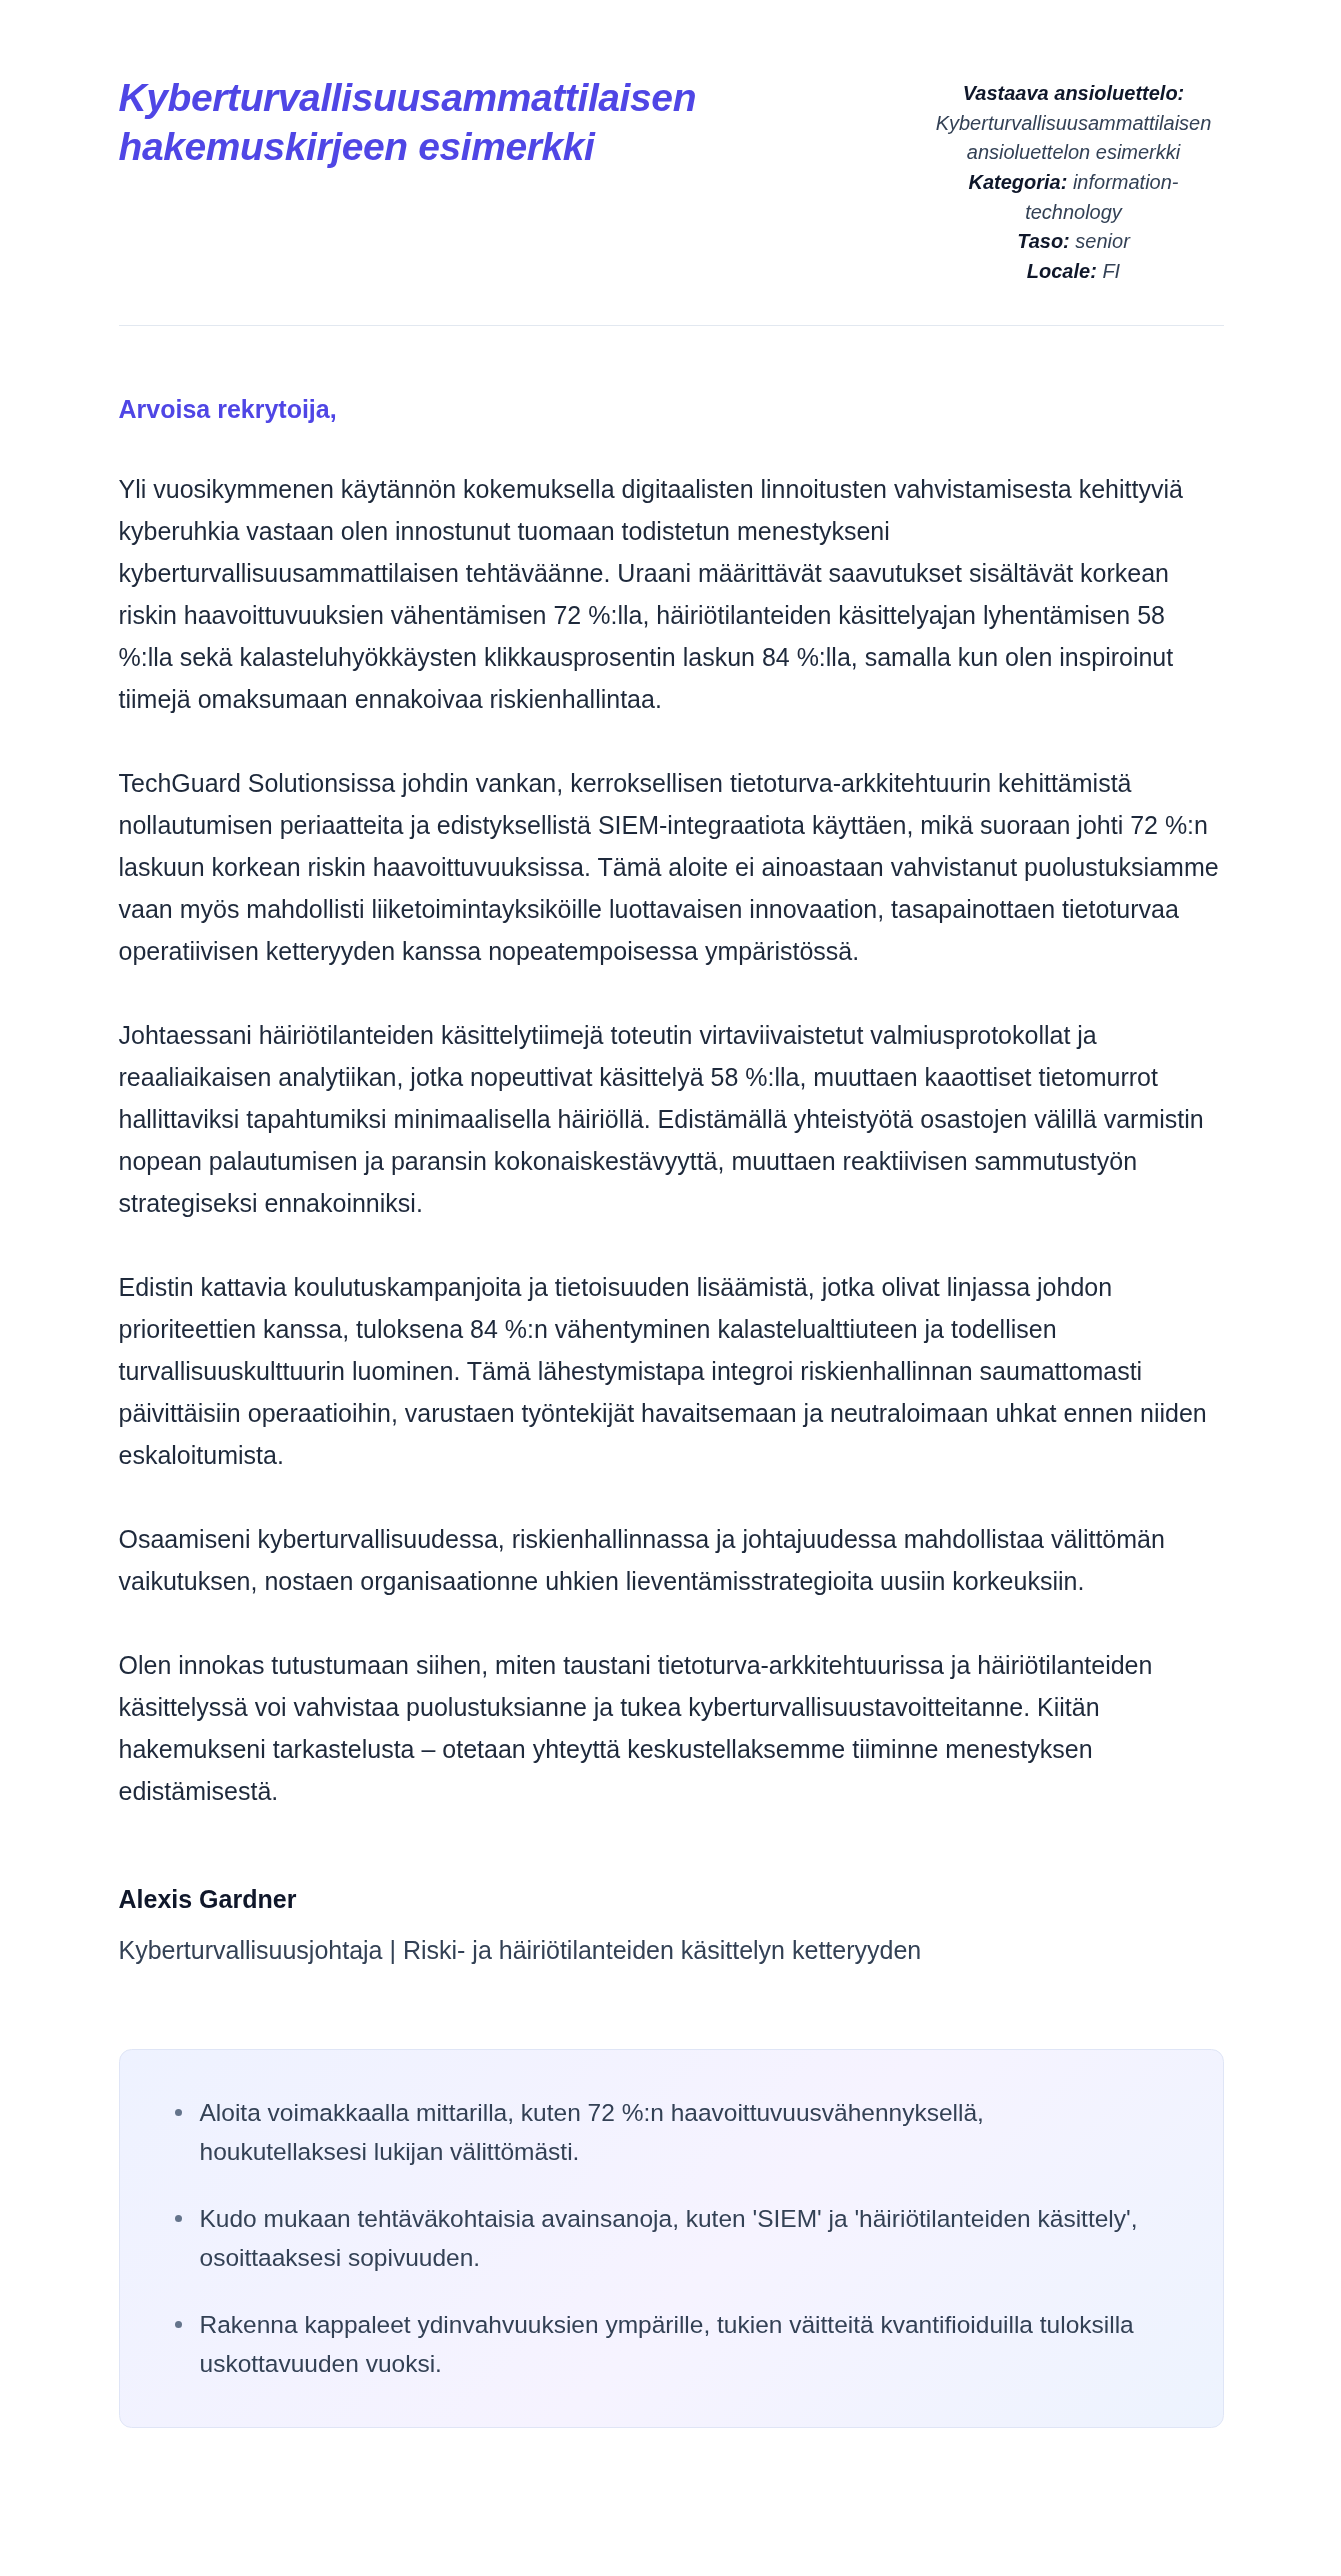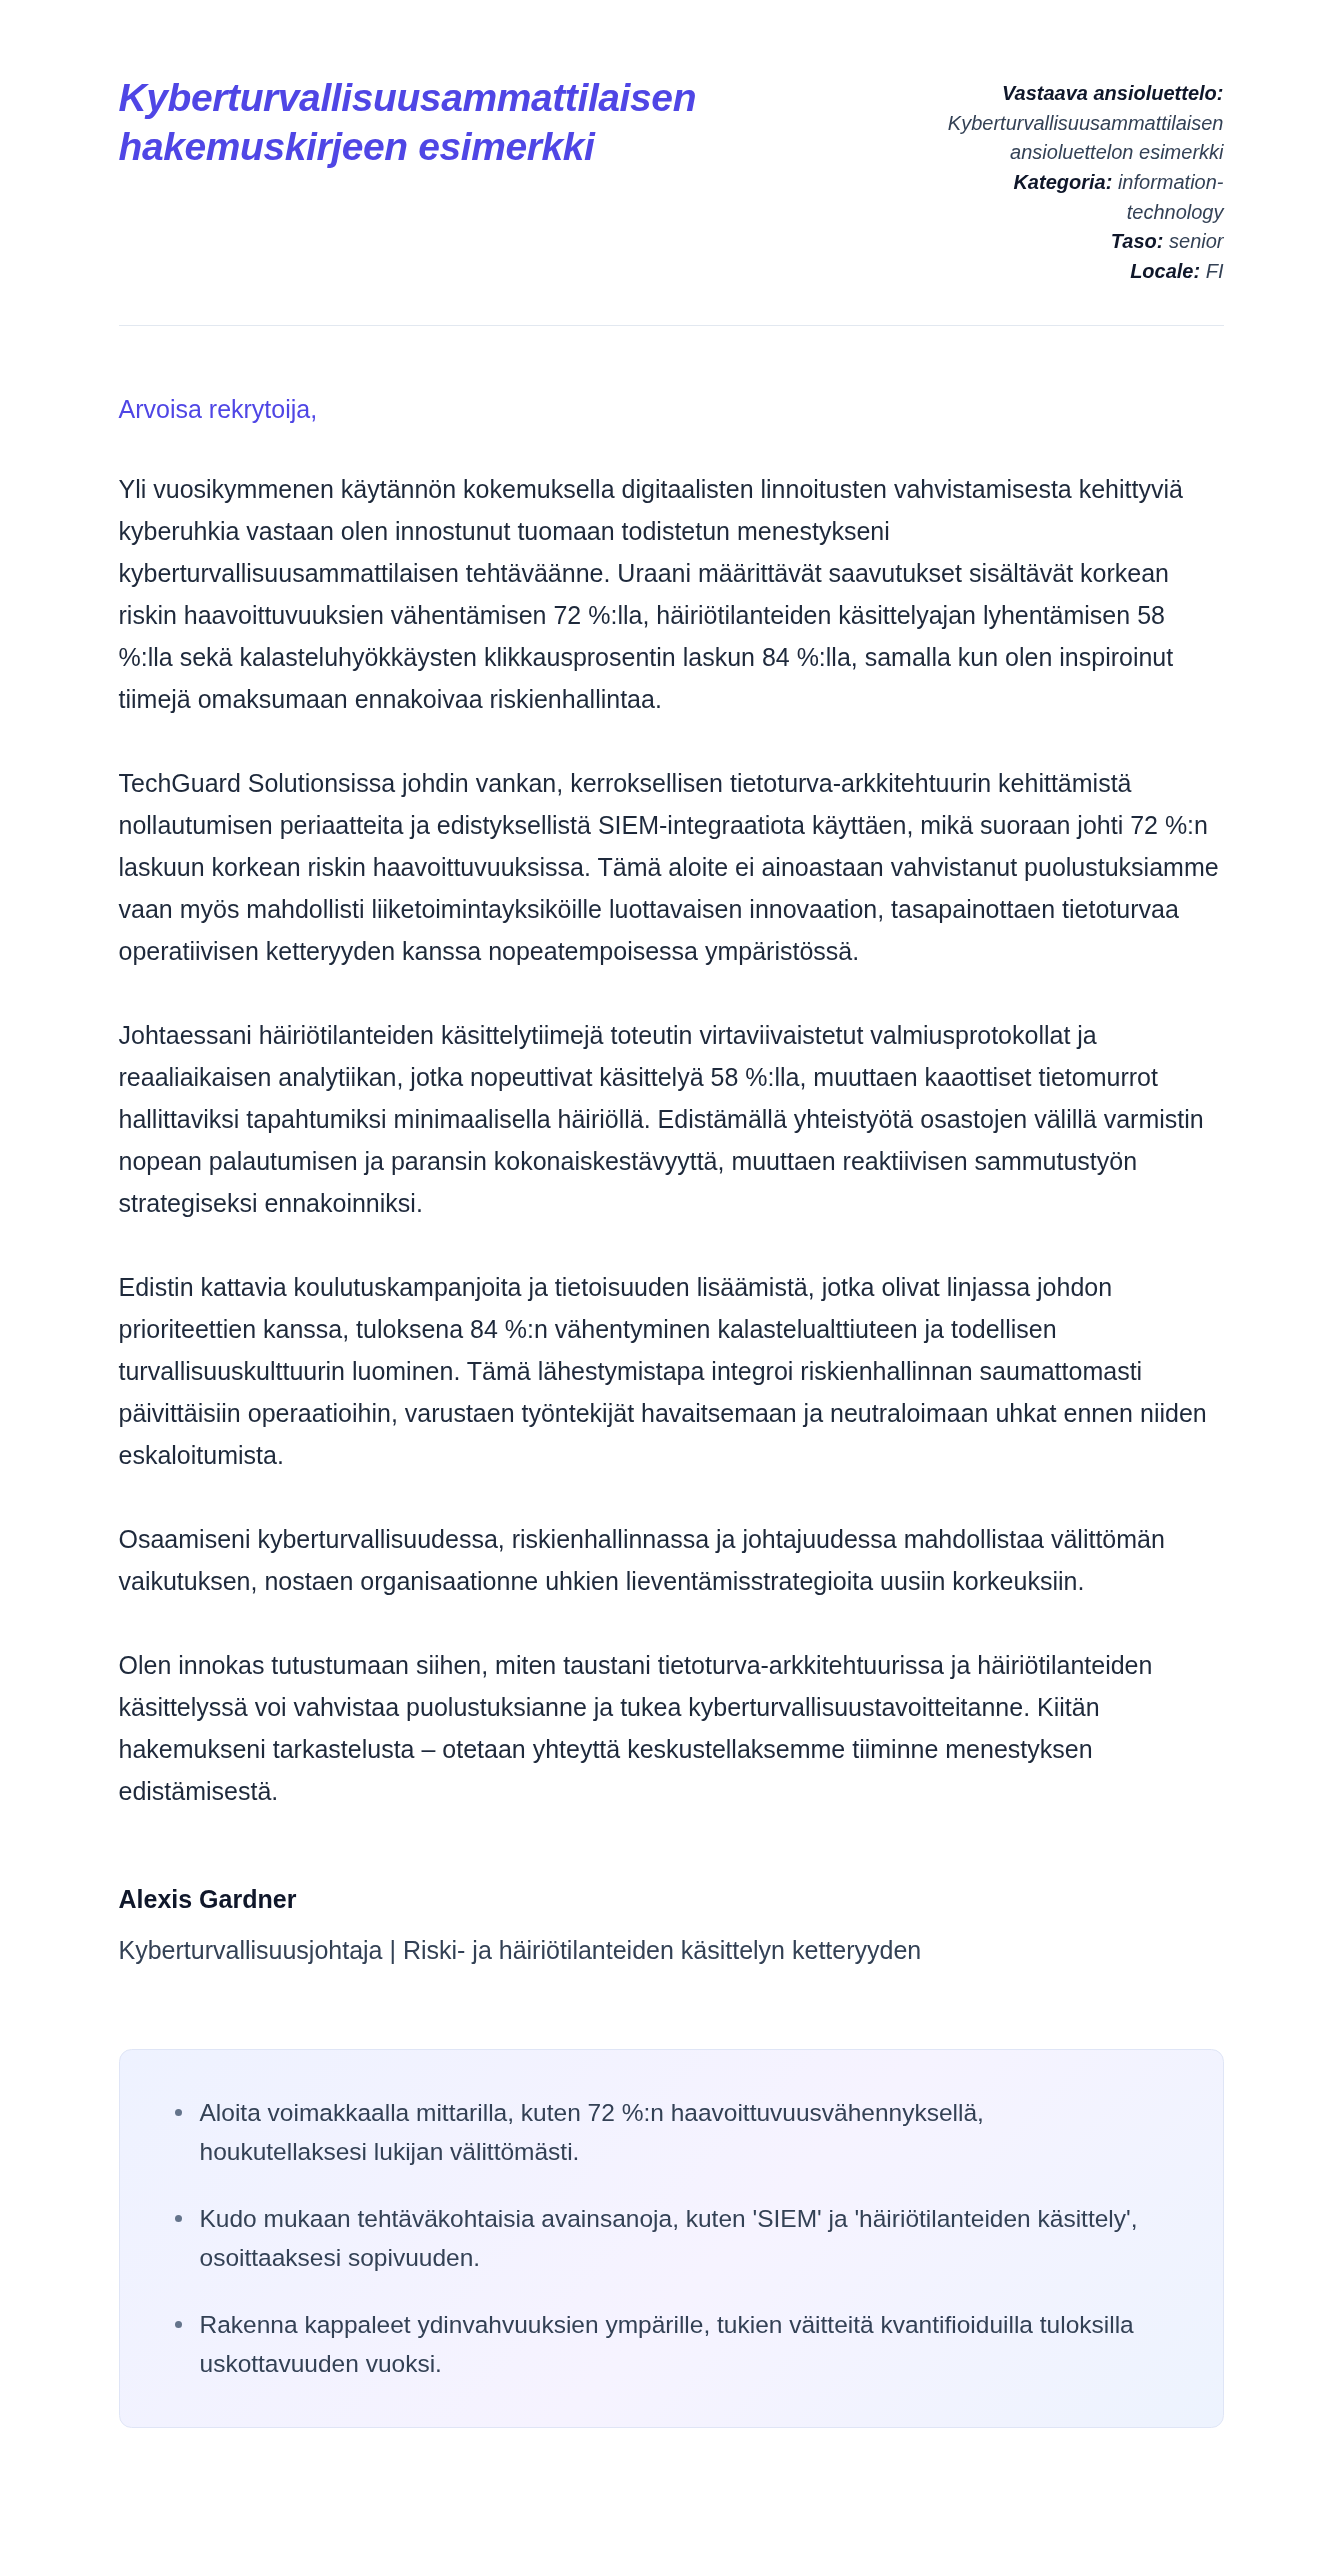--- a/index.html
+++ b/index.html
@@ -18,30 +18,30 @@
   .header-left { max-width: 797px; }
   .title {
     font-size: 39px; line-height: 1.26; font-weight: 700;
     color: #4f46e5; letter-spacing: -0.4px;
   }
   .subtitle {
     margin-top: 16px; font-size: 28px; line-height: 1.38;
     font-weight: 700; color: #334155;
   }
   .meta {
-    width: 300px; flex-shrink: 0; text-align: right;
+    width: 300px; flex-shrink: 0; text-align: center;
     font-size: 20px; line-height: 1.48; color: #334155; padding-top: 6.3px;
   }
   .meta .row { margin: 0; }
   .meta b { color: #0f172a; font-weight: 700; }
   .divider { border: none; border-top: 1.6px solid #e2e8f0; margin-top: 39px; }
 
   
   .letter { margin-top: 69px; }
-  .salutation { color: #4f46e5; font-weight: 400; font-size: 25px; margin-bottom: 44px; }
+  .salutation { color: #4f46e5; font-weight: 700; font-size: 25px; margin-bottom: 44px; }
   .para { font-size: 25px; line-height: 42px; color: #1e293b; margin-bottom: 42px; }
   .sig-name { font-weight: 700; font-size: 25px; color: #0f172a; margin-top: 73px; }
   .sig-role { font-size: 25px; color: #334155; margin-top: 22px; }
 
   
   .tags { display: flex; flex-wrap: wrap; gap: 17.4px; margin-top: 82px; }
   .tag {
     display: inline-block; background: #e4e6f7; color: #3730a3;
     font-size: 20.5px; line-height: 1; padding: 12.6px 20.5px; border-radius: 8px;
     cursor: pointer; white-space: nowrap;

